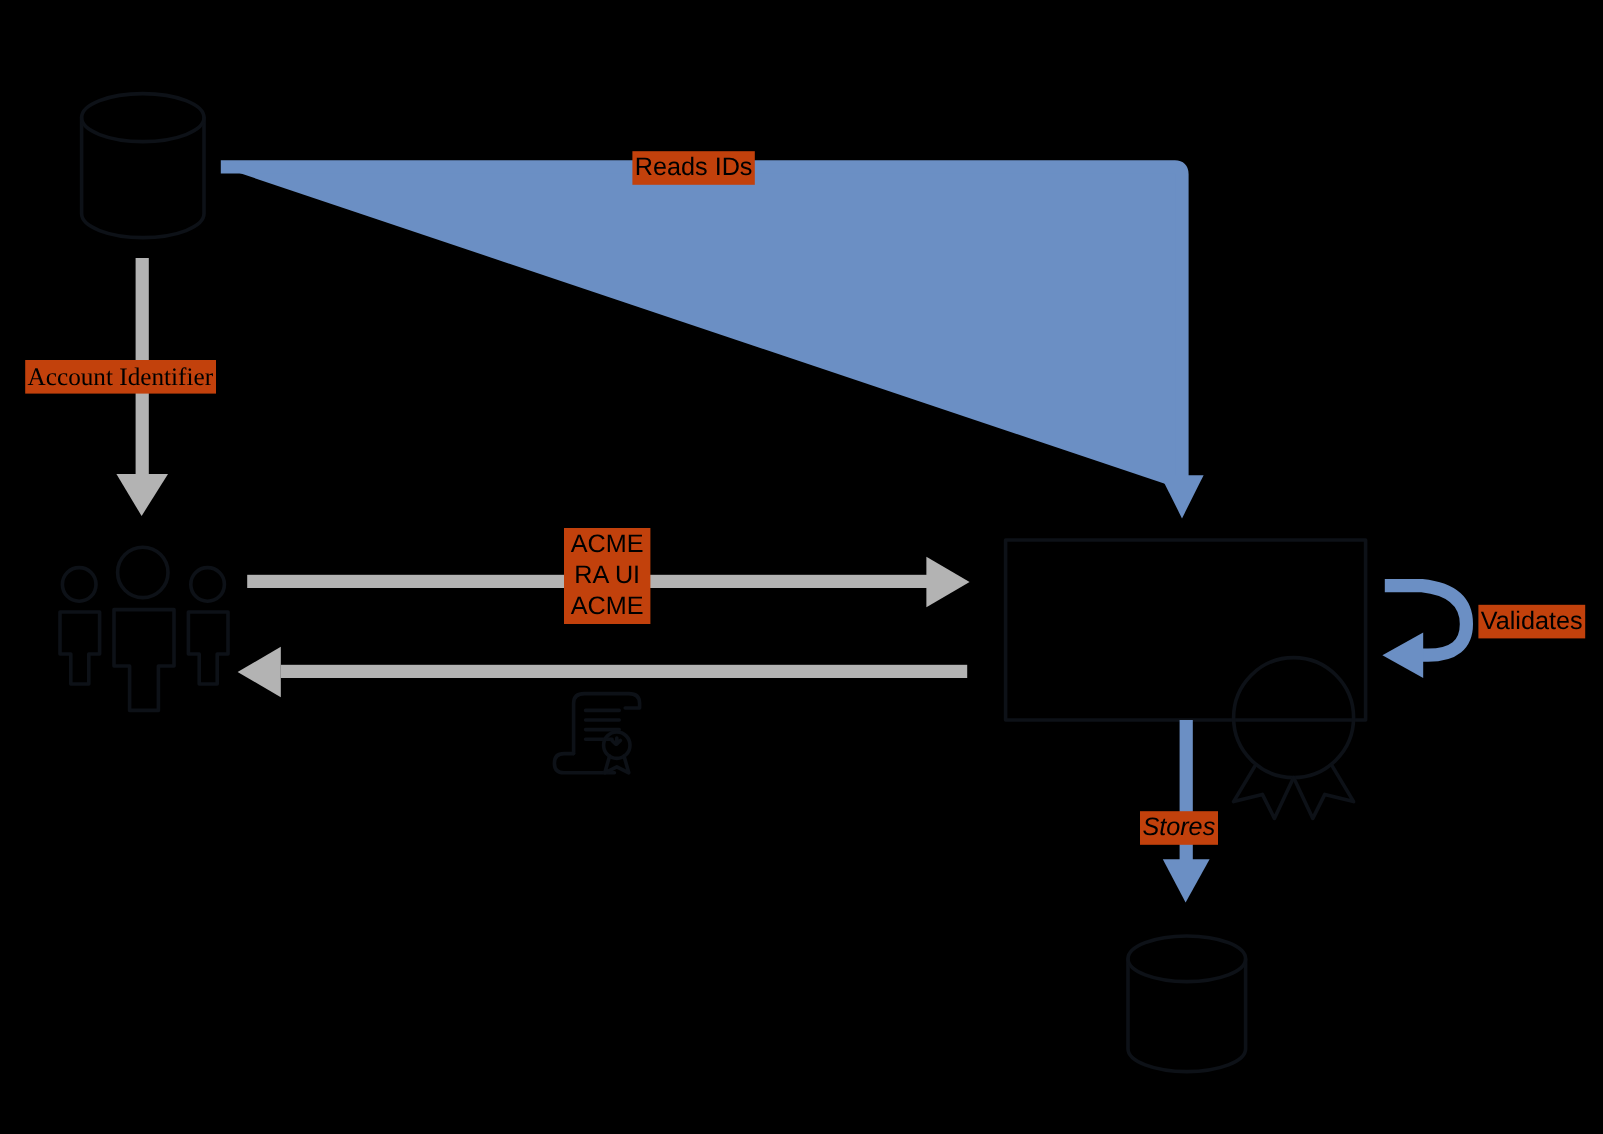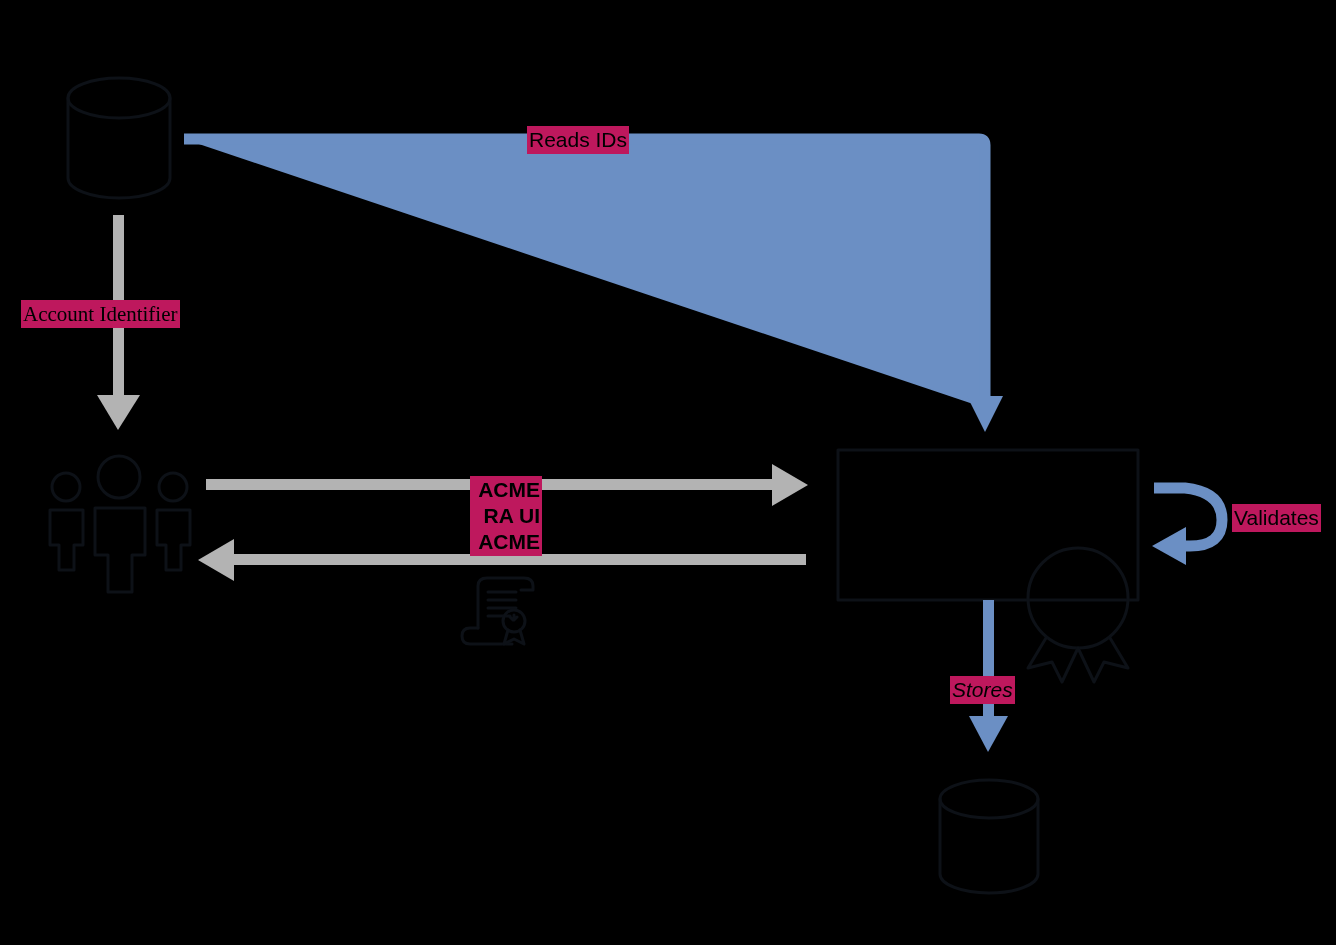--- a/index.html
+++ b/index.html
@@ -21,34 +21,33 @@
   }
   svg.layer {
     position: absolute;
     left: 0;
     top: 0;
     width: 1336px;
     height: 945px;
   }
   .edge-label {
     position: absolute;
-    background: #be185d;
+    background: #c2410c;
     color: #000000;
     font-family: "Liberation Sans", sans-serif;
     font-size: 21px;
     line-height: 26px;
     white-space: nowrap;
     padding: 1px 2px;
     box-sizing: border-box;
   }
   .edge-label.bold {
-    font-weight: bold;
-    text-align: right;
+    font-weight: normal;
+    text-align: center;
     white-space: normal;
-    margin-top: 36px;
   }
   .lbl-reads-ids   { left: 527px; top: 126px; }
   .lbl-account-id  { left: 21px;  top: 300px; font-family: Liberation Serif, serif; }
   .lbl-acme        { left: 470px; top: 440px; width: 72px; }
   .lbl-validates   { left: 1232px; top: 504px; text-align: center; }
   .lbl-stores      { left: 950px; top: 676px; font-style: italic; }
 </style>
 </head>
 <body>
 

